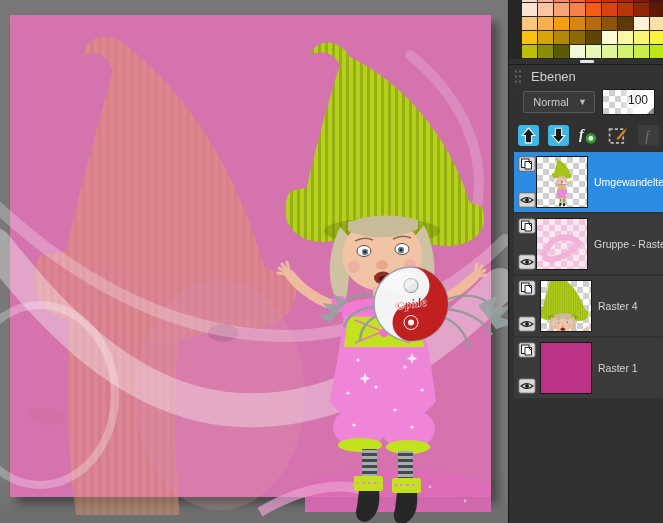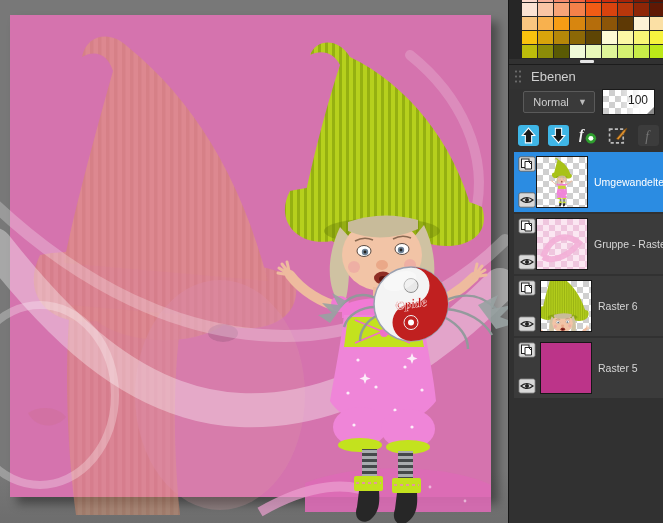--- a/index.html
+++ b/index.html
@@ -398,21 +398,21 @@
               <path d="M3 8 Q9 3 15 8 Q9 13 3 8 Z" fill="none" stroke="#222" stroke-width="1.2"></path>
               <circle cx="9" cy="8" r="2" fill="#222"></circle>
               </svg>
           </div>
         </div>
         <div class="lthumb">
           <svg viewBox="288 55 195 235" preserveAspectRatio="xMidYMid slice">
               <use href="#witchArt"></use>
             </svg>
         </div>
-        <div class="llabel">Raster 6</div>
+        <div class="llabel">Raster 4</div>
       </div>
 
       <div class="lrow">
         <div class="licons">
           <div class="licon">
             <svg viewBox="0 0 18 16">
                 <rect x="0.8" y="0.8" width="16.4" height="14.4" rx="2" fill="#d9d9d9" stroke="#555" stroke-width="0.8"></rect>
               <rect x="3.5" y="3" width="7.5" height="8.5" fill="#ffffff" stroke="#222"></rect>
               <path d="M7 5.5 L13.5 5.5 L13.5 13 L7 13 Z" fill="#ffffff" stroke="#222"></path>
               <path d="M10.5 5.5 L13.5 8.5" stroke="#222" fill="none"></path>
@@ -424,18 +424,18 @@
               <path d="M3 8 Q9 3 15 8 Q9 13 3 8 Z" fill="none" stroke="#222" stroke-width="1.2"></path>
               <circle cx="9" cy="8" r="2" fill="#222"></circle>
               </svg>
           </div>
         </div>
         <div class="lthumb solid">
           <svg viewBox="0 0 50 50">
               <rect width="50" height="50" fill="#bc3489"></rect>
             </svg>
         </div>
-        <div class="llabel">Raster 5</div>
+        <div class="llabel">Raster 1</div>
       </div>
 
     </div>
   </div>
 </div>
 
 </body></html>

